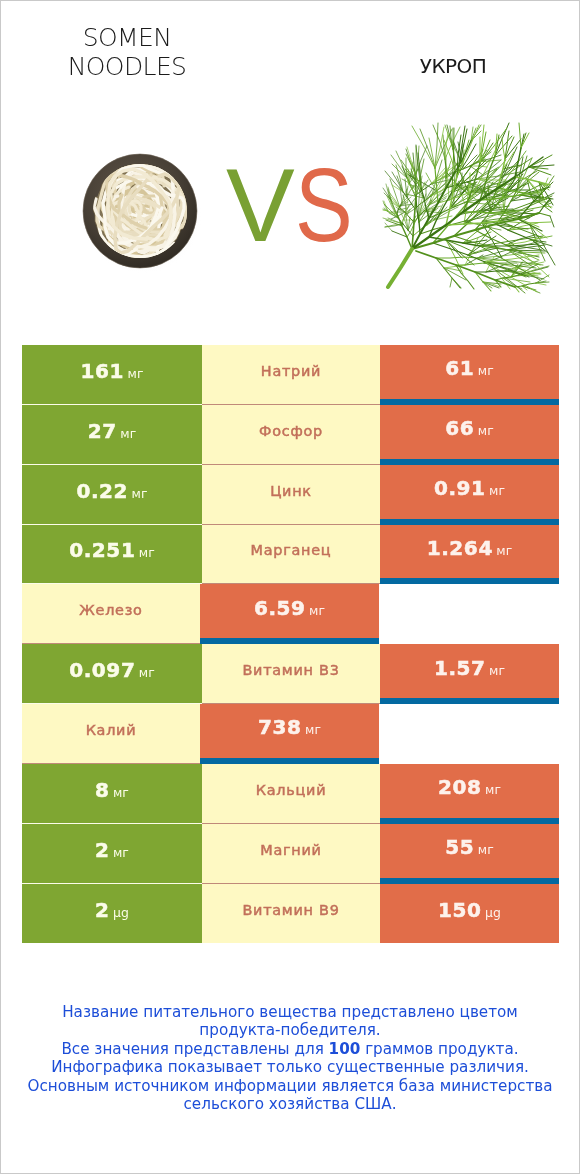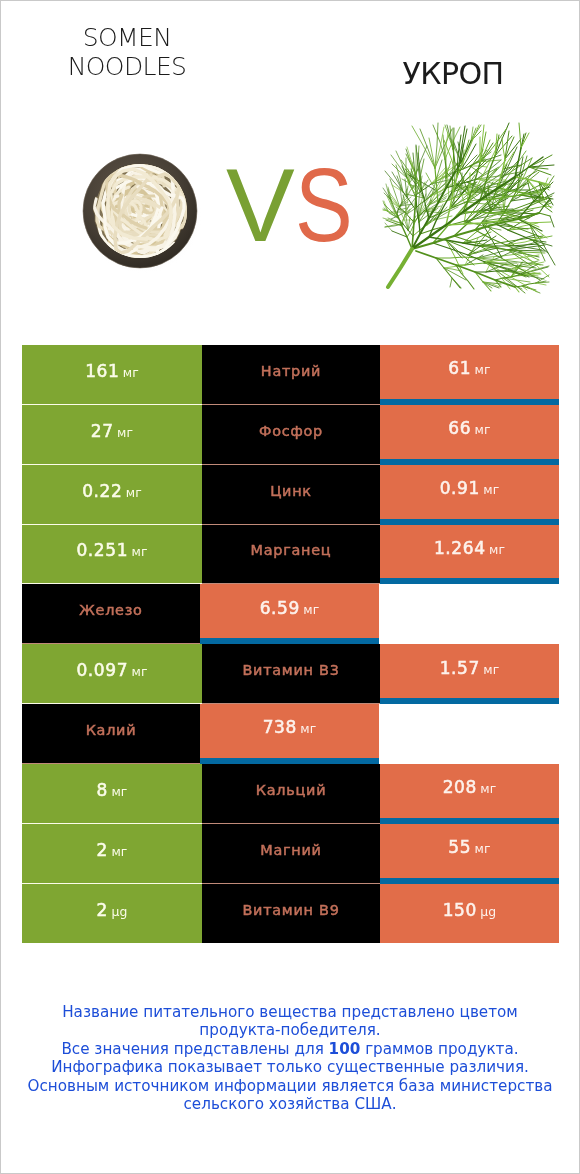--- a/index.html
+++ b/index.html
@@ -10,21 +10,21 @@
   }
   .page{position:relative;width:580px;height:1174px;box-sizing:border-box;
         border:1px solid #c9c9c9;background:#fff;overflow:hidden;}
 
   
   .titles{position:absolute;left:0;top:0;width:578px;height:118px;}
   .title{position:absolute;text-align:center;color:#1b1b1b;
          font-family:"DejaVu Sans", sans-serif;}
   .title-left{left:6px;top:22px;width:240px;font-size:25px;font-weight:200;
               letter-spacing:-0.6px;line-height:29.3px;}
-  .title-right{left:332px;top:58px;width:240px;font-size:30px;font-weight:400;
+  .title-right{left:332px;top:51px;width:240px;font-size:20px;font-weight:400;
                letter-spacing:-0.55px;line-height:29.3px;}
 
   
   .hero{position:absolute;left:0;top:110px;width:578px;height:195px;}
   .hero-left{position:absolute;left:74px;top:39px;width:130px;height:130px;}
   .hero-right{position:absolute;left:381px;top:10px;width:174px;height:174px;}
   .vs{position:absolute;left:225px;top:40px;width:160px;height:110px;
       font-size:103px;font-weight:400;line-height:110px;white-space:nowrap;
       font-family:"Liberation Sans", sans-serif;}
   .vs .v{color:#79a033;}
@@ -32,31 +32,31 @@
          transform:scaleX(0.84);transform-origin:left center;}
 
   
   .cmp{position:absolute;left:21px;top:344px;width:537px;}
   .row{display:flex;height:59.85px;}
   .cell{display:flex;align-items:center;justify-content:center;
         box-sizing:border-box;}
   .cell > *{position:relative;top:-3.5px;}
   .c-left{width:180px;background:#7fa632;color:#fbfce9;
           border-bottom:1px solid #fbfce9;}
-  .c-mid{width:178px;background:#000000;color:#c2705a;font-size:14.4px;
+  .c-mid{width:178px;background:#fef9c3;color:#c2705a;font-size:14.4px;
          font-weight:400;letter-spacing:0.75px;
          -webkit-text-stroke:0.5px #c2705a;
          border-bottom:1px solid #c08a79;
          font-family:"DejaVu Sans", sans-serif;}
   .c-right{width:179px;background:#e16d49;color:#fdf2ec;
            border-bottom:6px solid #0369a1;}
   .row:last-child .c-left,
   .row:last-child .c-mid,
   .row:last-child .c-right{border-bottom:none;}
-  .val{font-size:17px;font-weight:400;letter-spacing:0.6px;
+  .val{font-size:20px;font-weight:700;letter-spacing:0.6px;
        -webkit-text-stroke:0.55px currentColor;
        font-family:"DejaVu Sans", sans-serif;text-align:right;}
   .unit{font-size:12.4px;font-weight:400;margin-left:3.4px;letter-spacing:0.1px;
         font-family:"DejaVu Sans", sans-serif;}
 
   
   .footer{position:absolute;left:0;top:1002px;width:578px;text-align:center;
           color:#1d4ed8;font-size:15.2px;line-height:18.4px;
           font-family:"DejaVu Sans", sans-serif;}
   .footer b{font-weight:700;}

